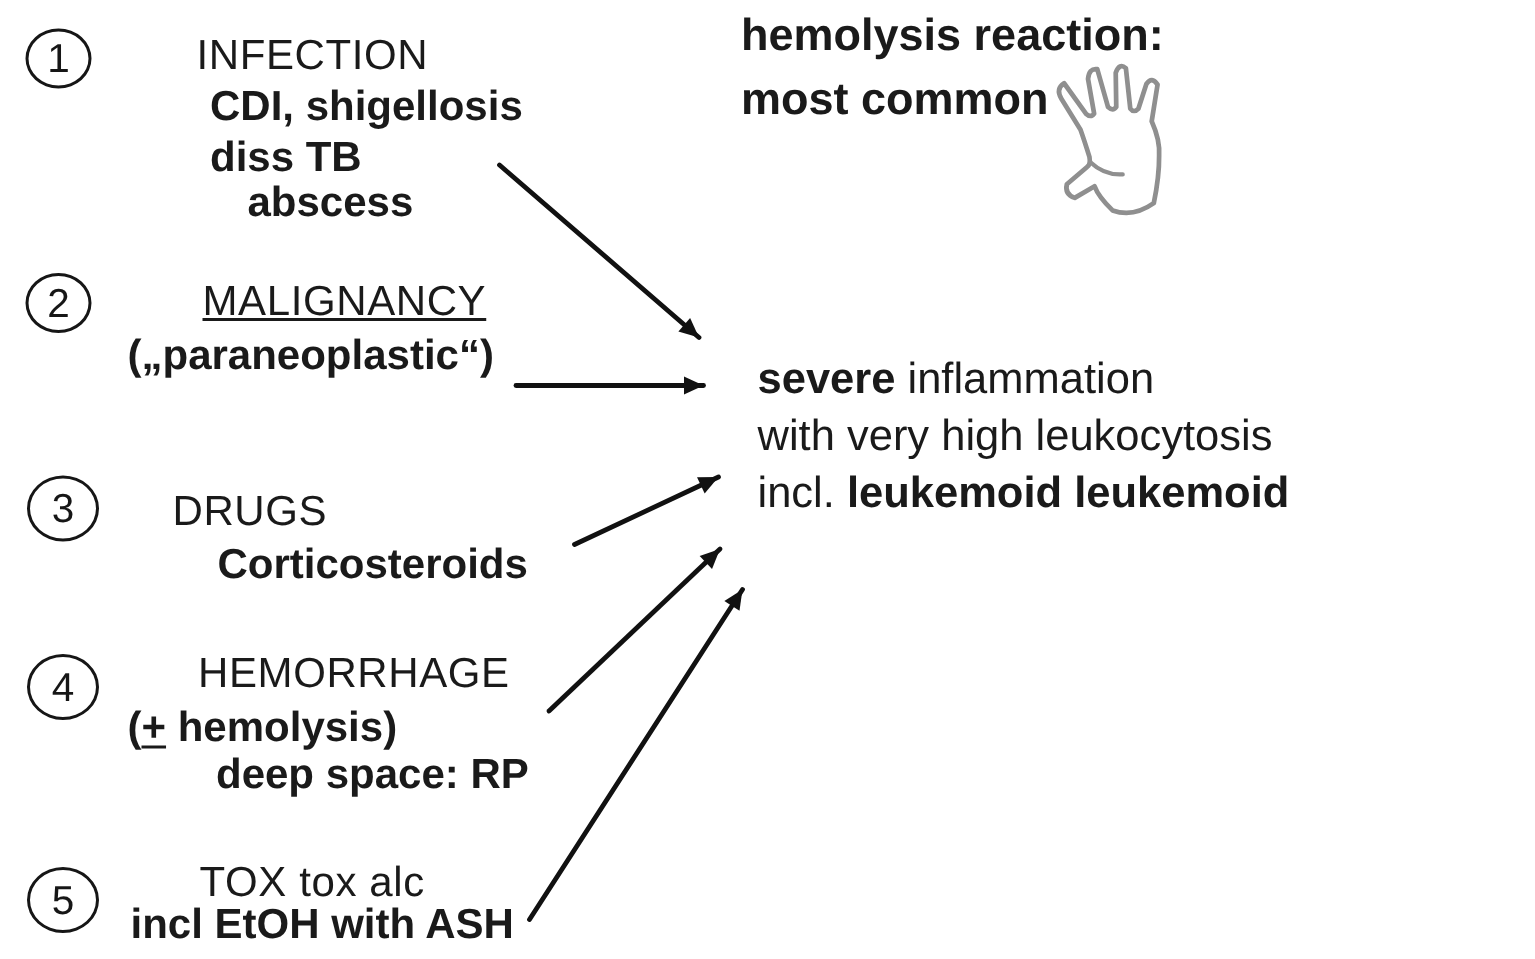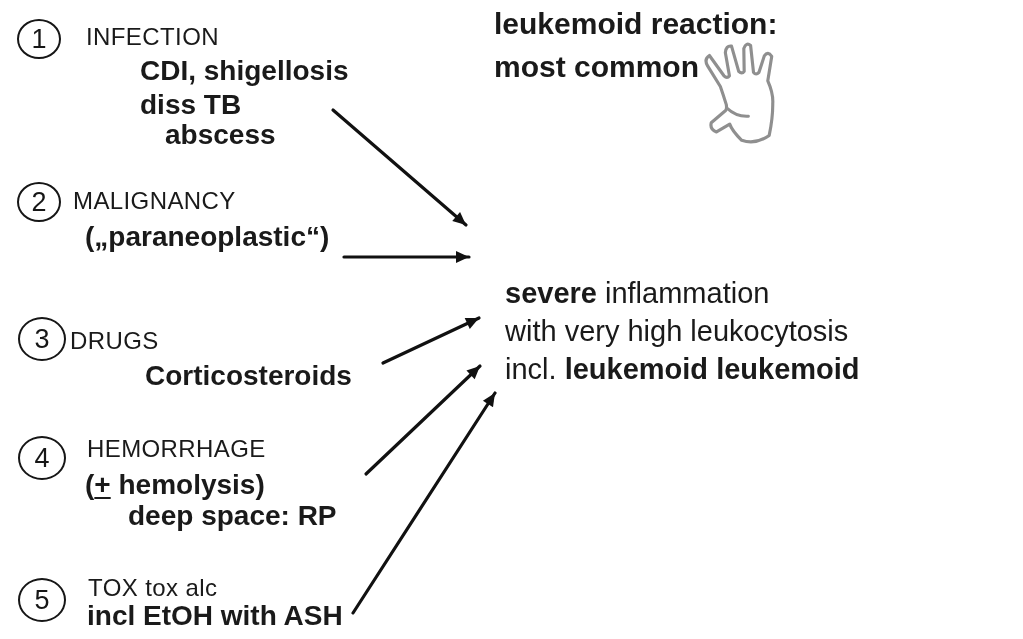--- a/index.html
+++ b/index.html
@@ -10,26 +10,26 @@
   .abs{position:absolute;white-space:nowrap;}
   
   .num-circle{
     position:absolute;border:2.6px solid #161616;border-radius:50%;
     background:#fff;display:flex;align-items:center;justify-content:center;
     font-size:27px;font-weight:400;color:#161616;box-sizing:border-box;
   }
   .num-sm{width:44px;height:40px;}
   .num-lg{width:48px;height:44px;}
   
-  .hdr{font-size:24px;line-height:29px;font-weight:400;letter-spacing:.4px;}
+  .hdr{font-size:28px;line-height:29px;font-weight:400;letter-spacing:.4px;margin-left:45px;}
   .sub{font-size:28px;line-height:29px;font-weight:600;}
   .u-plus{text-decoration:underline;text-underline-offset:3px;}
   
   .title{left:494px;top:2px;font-size:30px;line-height:43px;font-weight:600;}
-  .center{left:505px;top:234px;font-size:29px;line-height:38px;font-weight:400;margin-top:40px;}
+  .center{left:505px;top:234px;font-size:29px;line-height:38px;font-weight:400;}
   .center b{font-weight:700;}
   
   .arrows{position:absolute;left:0;top:0;}
   .hand{position:absolute;left:700px;top:38px;transform:rotate(-10deg);}
 </style>
 </head>
 <body>
 
 <div class="canvas">
 
@@ -40,21 +40,21 @@
       </marker>
     </defs>
     <line x1="333" y1="110" x2="466" y2="225" stroke="#111111" stroke-width="3.2" stroke-linecap="round" marker-end="url(#ah)"></line>
     <line x1="344" y1="257" x2="469" y2="257" stroke="#111111" stroke-width="3.2" stroke-linecap="round" marker-end="url(#ah)"></line>
     <line x1="383" y1="363" x2="479" y2="318" stroke="#111111" stroke-width="3.2" stroke-linecap="round" marker-end="url(#ah)"></line>
     <line x1="366" y1="474" x2="480" y2="366" stroke="#111111" stroke-width="3.2" stroke-linecap="round" marker-end="url(#ah)"></line>
     <line x1="353" y1="613" x2="495" y2="393" stroke="#111111" stroke-width="3.2" stroke-linecap="round" marker-end="url(#ah)"></line>
   </svg>
 
   <div class="abs title">
-    <div>leukemoid reaction:</div>
+    <div>hemolysis reaction:</div>
     <div>most common</div>
   </div>
 
   <svg class="hand" width="92" height="108" viewBox="0 0 100 120">
     <path d="M 36,112
              C 31,105 27,98 26,92
              L 10,98 Q 3,94 6,87 L 23,77
              Q 26,76 26,70
              C 25,62 24,55 23,49
              L 13,24 Q 10,16 17,13 L 29,38
@@ -80,35 +80,35 @@
       <span>1</span>
     </div>
   <div class="abs hdr" style="left:86px;top:22px;">INFECTION</div>
   <div class="abs sub" style="left:140px;top:56px;">CDI, shigellosis</div>
   <div class="abs sub" style="left:140px;top:90px;">diss TB</div>
   <div class="abs sub" style="left:140px;top:120px;margin-left:25px;">abscess</div>
 
   <div class="num-circle num-sm" style="left:17px;top:182px;">
       <span>2</span>
     </div>
-  <div class="abs hdr" style="left:73px;top:186px;">MALIGNANCY</div>
+  <div class="abs hdr" style="left:90px;top:186px;text-decoration:underline;">MALIGNANCY</div>
   <div class="abs sub" style="left:85px;top:222px;text-align:right;">(„paraneoplastic“)</div>
 
   <div class="num-circle num-lg" style="left:18px;top:317px;">
       <span>3</span>
     </div>
   <div class="abs hdr" style="left:70px;top:326px;text-align:right;">DRUGS</div>
   <div class="abs sub" style="left:145px;top:361px;">Corticosteroids</div>
 
   <div class="num-circle num-lg" style="left:18px;top:436px;">
       <span>4</span>
     </div>
   <div class="abs hdr" style="left:87px;top:434px;text-align:center;">HEMORRHAGE</div>
   <div class="abs sub" style="left:85px;top:470px;"><span>(</span><span class="u-plus">+</span><span> hemolysis)</span></div>
-  <div class="abs sub" style="left:128px;top:501px;">deep space: RP</div>
+  <div class="abs sub" style="left:144px;top:501px;">deep space: RP</div>
 
   <div class="num-circle num-lg" style="left:18px;top:578px;">
       <span>5</span>
     </div>
   <div class="abs hdr" style="left:88px;top:573px;">TOX tox alc</div>
   <div class="abs sub" style="left:87px;top:601px;">incl EtOH with ASH</div>
 
 </div>
 
 </body></html>

